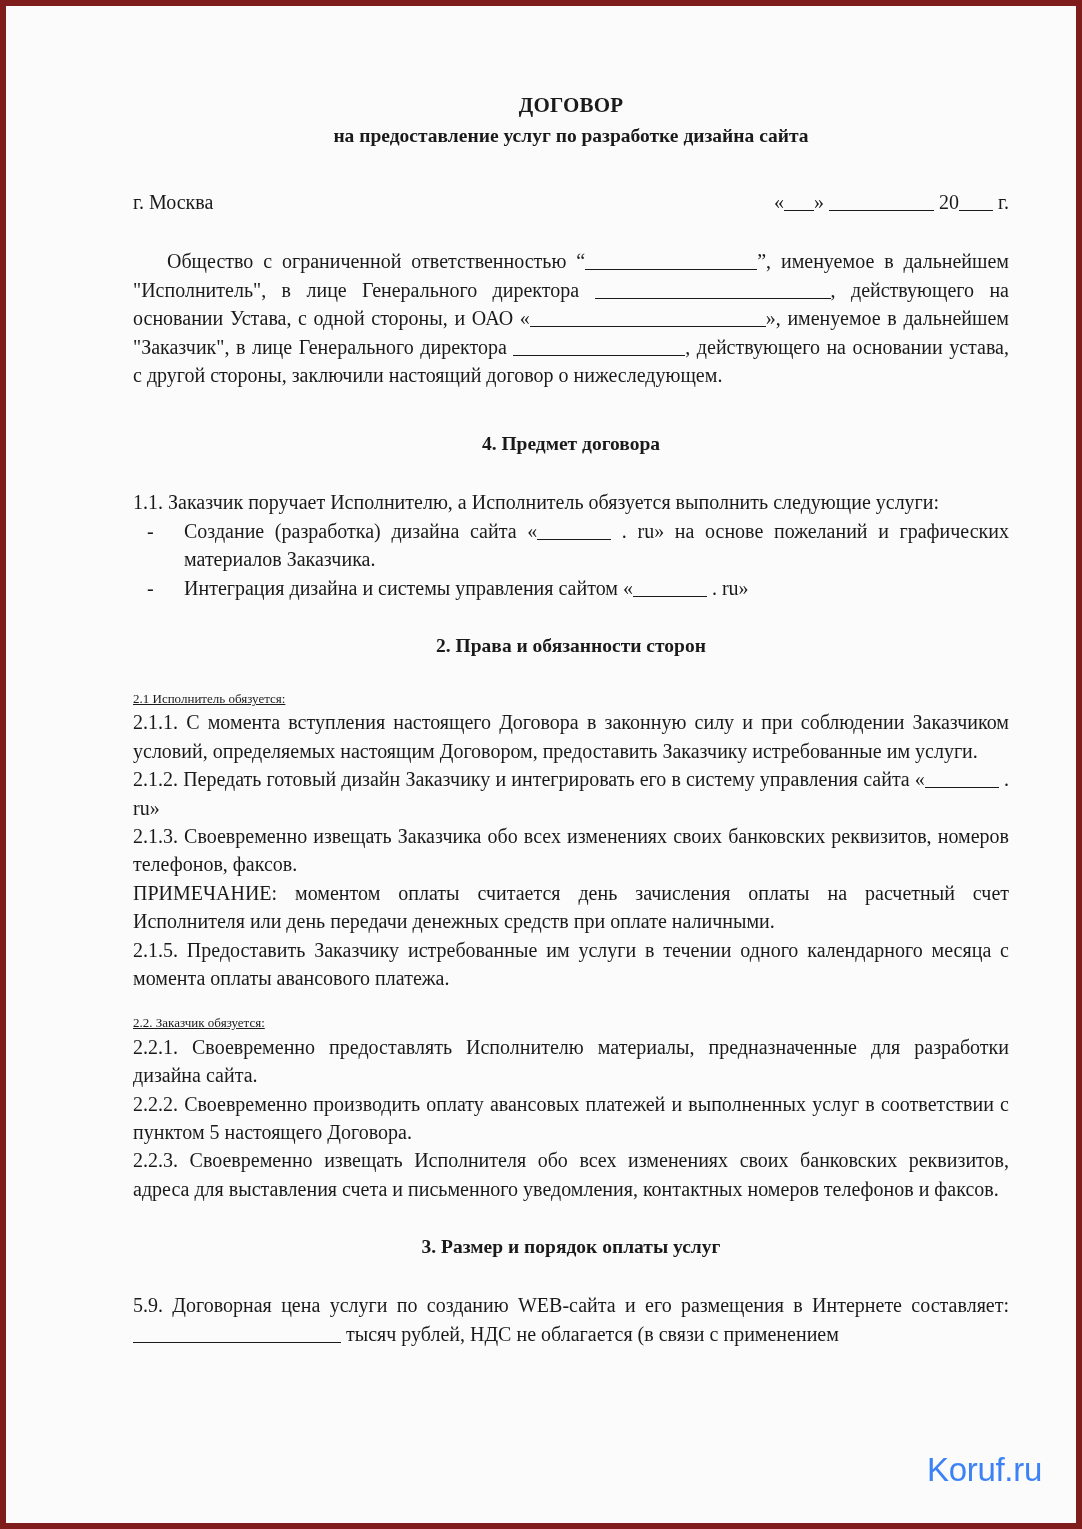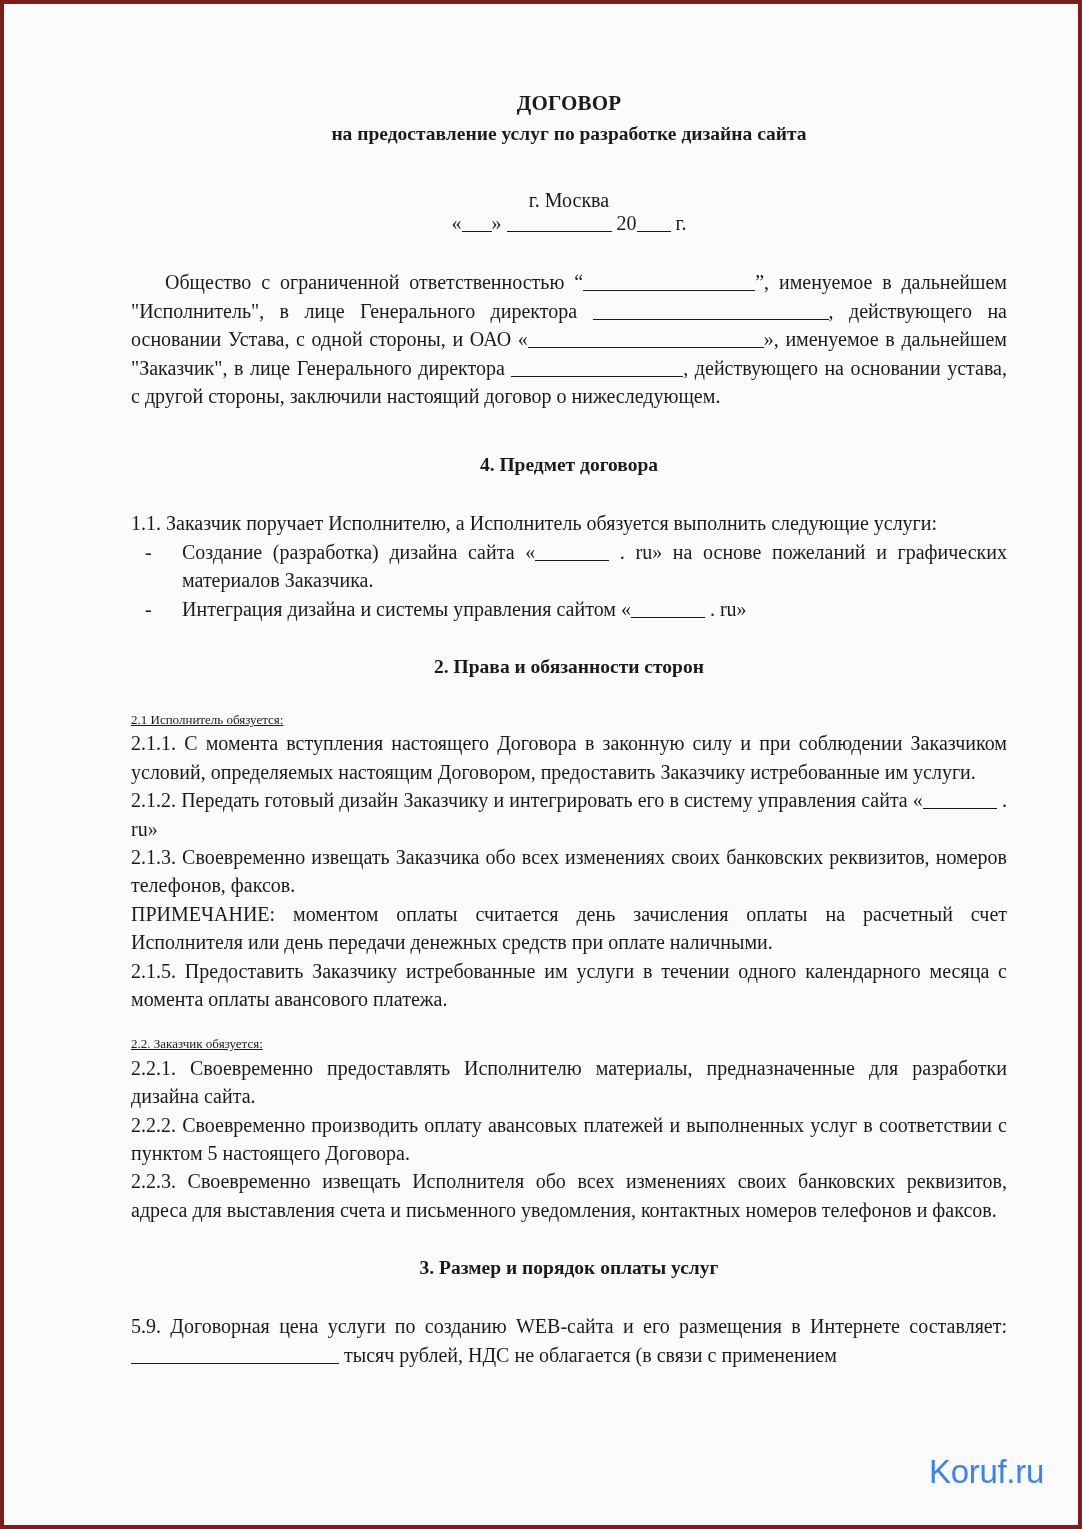--- a/index.html
+++ b/index.html
@@ -13,21 +13,21 @@
     height: 1529px;
     font-family: "Liberation Serif", "DejaVu Serif", serif;
     color: #1a1a1a;
   }
   .page {
     position: relative;
     box-sizing: border-box;
     width: 1082px;
     height: 1529px;
     background: #fbfbfb;
-    border: 4px solid #7f1d1d;
+    border: 6px solid #7f1d1d;
     overflow: hidden;
   }
   .sheet {
     position: absolute;
     left: 127px;
     top: 0;
     width: 876px;           
     padding-top: 86px;
   }
 
@@ -52,24 +52,23 @@
     font-weight: bold;
     font-size: 19.5px;
     margin: 0;
     padding: 0;
   }
 
   
   .place-date {
     display: flex;
     justify-content: space-between;
-    align-items: center;
+    align-items: flex-end;
     font-size: 20px;
     margin-top: 43px;
-    flex-direction: column;
   }
   .place-date .date { white-space: nowrap; }
 
   
   .para {
     font-size: 20px;
     line-height: 1.42;
     text-align: justify;
     text-justify: inter-word;
     margin: 0;

